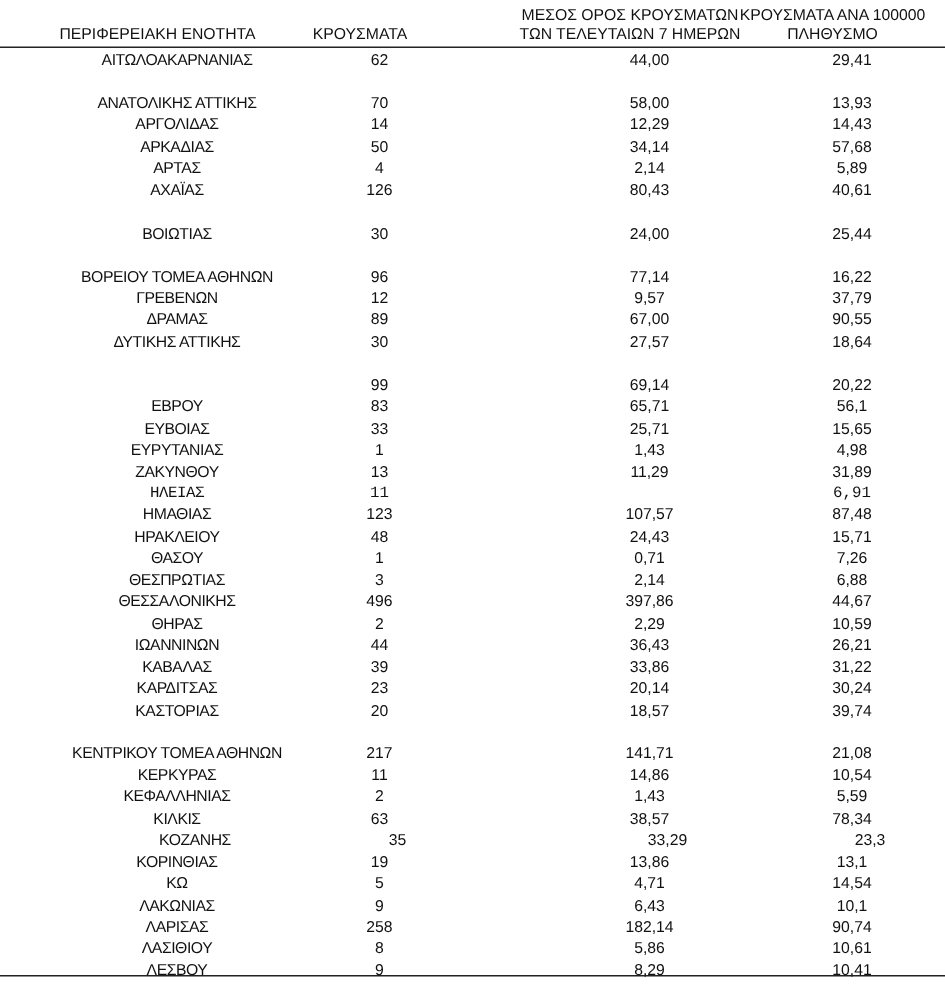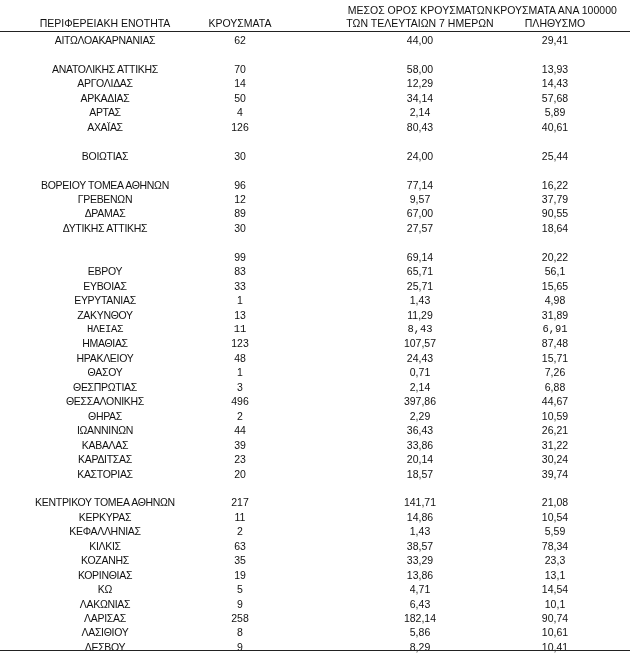--- a/index.html
+++ b/index.html
@@ -7,21 +7,21 @@
          font-family: "Liberation Sans", sans-serif; color: #111; }
   .hdr { position: absolute; font-size: 10.5px; text-align: center; line-height: 13px; color: #111; }
   .hdr.c1 { left: 0; width: 210px; top: 17px; }
   .hdr.c2 { left: 200px; width: 80px; top: 17px; }
   .hdr.c3 { left: 325px; width: 190px; top: 4px; }
   .hdr.c4 { left: 480px; width: 150px; top: 4px; }
   .rule { position: absolute; left: 0; width: 630px; height: 1px; background: #222; }
   .rule.top { top: 31px; }
   .rule.bottom { top: 650px; }
   .rows { position: absolute; left: 0; top: 32px; width: 630px; }
-  .row { position: absolute; left: 0; width: 572px; height: 14px; font-size: 10.5px; line-height: 14px;
+  .row { position: absolute; left: 13px; width: 572px; height: 14px; font-size: 10.5px; line-height: 14px;
          font-family: "Liberation Sans Narrow", "Liberation Sans", sans-serif; }
   .row span { position: absolute; text-align: center; white-space: nowrap; }
   .row .name { left: 0; width: 210px; letter-spacing: -0.3px; }
   .row .cases { left: 200px; width: 80px; }
   .row .avg { left: 325px; width: 190px; }
   .row .per { left: 480px; width: 150px; }
 </style>
 </head>
 <body>
 
@@ -130,21 +130,20 @@
     </div>
     <div class="row" style="top: 275.5px;">
       <span class="name">ΖΑΚΥΝΘΟΥ</span>
       <span class="cases">13</span>
       <span class="avg">11,29</span>
       <span class="per">31,89</span>
     </div>
     <div class="row" style="top: 290px; font-family: Liberation Mono, monospace;">
       <span class="name">ΗΛΕΙΑΣ</span>
       <span class="cases">11</span>
-      <span class="avg">8,43</span>
       <span class="per">6,91</span>
     </div>
     <div class="row" style="top: 304.4px;">
       <span class="name">ΗΜΑΘΙΑΣ</span>
       <span class="cases">123</span>
       <span class="avg">107,57</span>
       <span class="per">87,48</span>
     </div>
     <div class="row" style="top: 318.9px;">
       <span class="name">ΗΡΑΚΛΕΙΟΥ</span>
@@ -217,21 +216,21 @@
       <span class="cases">2</span>
       <span class="avg">1,43</span>
       <span class="per">5,59</span>
     </div>
     <div class="row" style="top: 506.7px;">
       <span class="name">ΚΙΛΚΙΣ</span>
       <span class="cases">63</span>
       <span class="avg">38,57</span>
       <span class="per">78,34</span>
     </div>
-    <div class="row" style="top: 521.2px;">
+    <div class="row" style="top: 521.2px; margin-left: 12px;">
       <span class="name">ΚΟΖΑΝΗΣ</span>
       <span class="cases">35</span>
       <span class="avg">33,29</span>
       <span class="per">23,3</span>
     </div>
     <div class="row" style="top: 535.6px;">
       <span class="name">ΚΟΡΙΝΘΙΑΣ</span>
       <span class="cases">19</span>
       <span class="avg">13,86</span>
       <span class="per">13,1</span>

